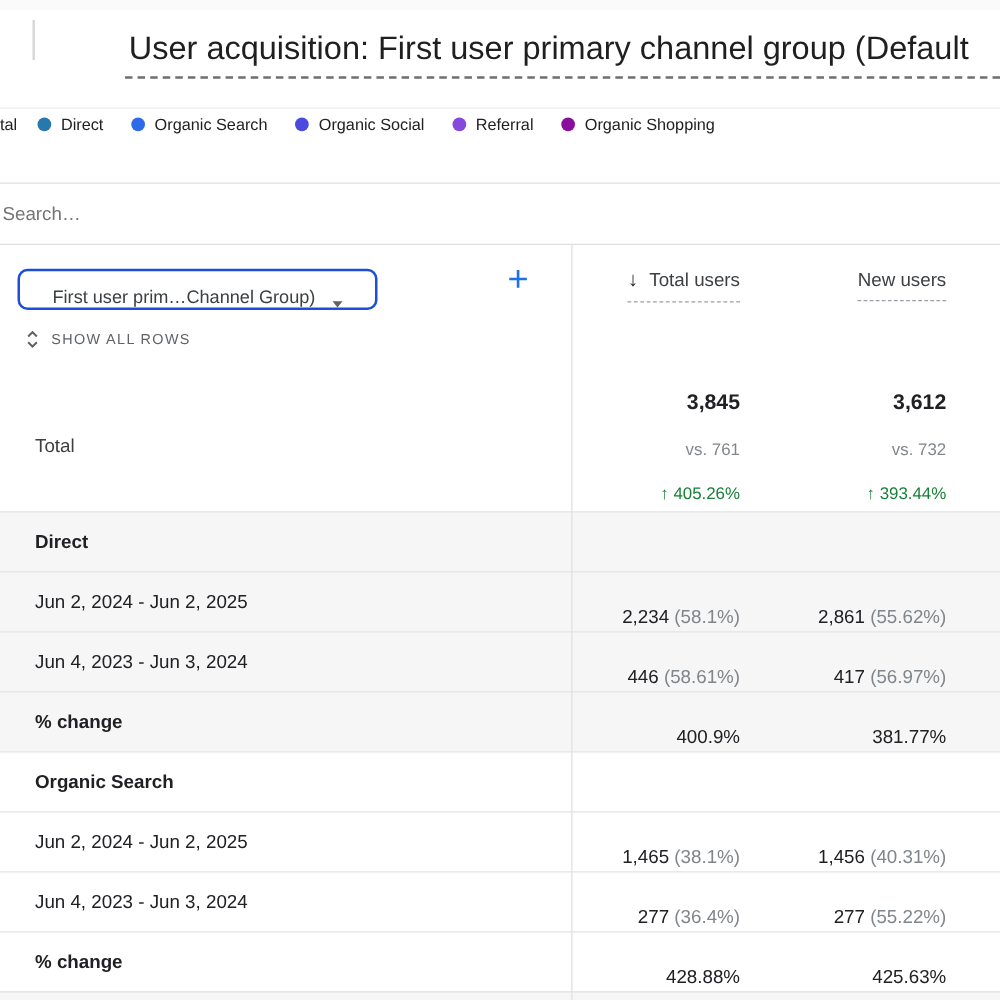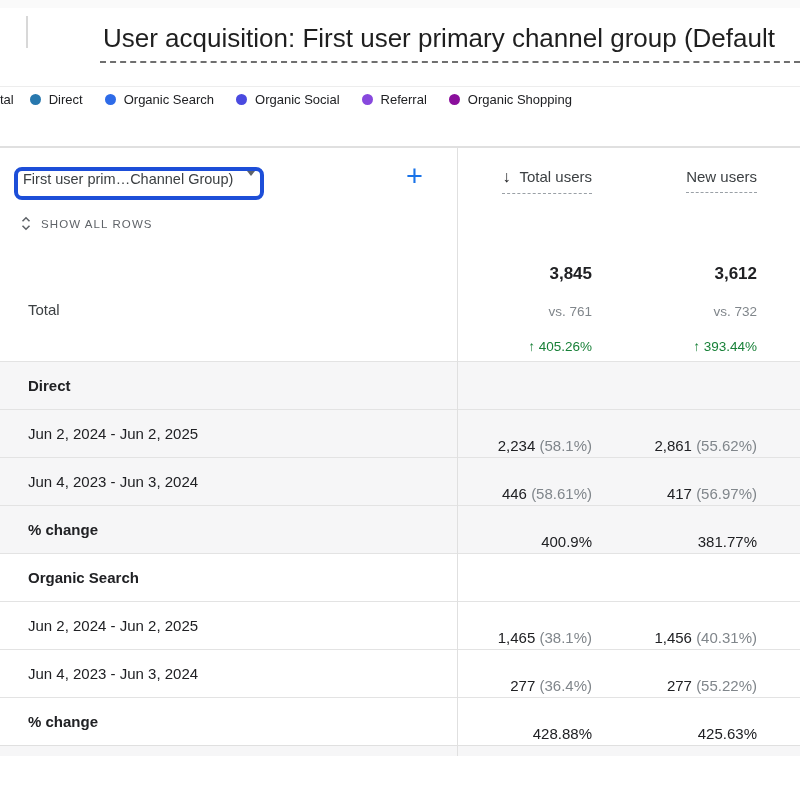--- a/index.html
+++ b/index.html
@@ -30,22 +30,22 @@
   .search-row { height:48px; display:flex; align-items:center; }
   .search-input { border:none; outline:none; width:100%; font-size:15px; color:#3c4043;
                   padding-left:2px; font-family:"Liberation Sans", sans-serif; background:transparent; }
   .search-input::placeholder { color:#757575; }
 
   
   .main { position:relative; height:608px; }
   .v-divider { position:absolute; left:457px; top:0; bottom:0; width:1px; background:#e0e0e0; z-index:5; }
 
   .controls { position:relative; height:108px; }
-  .dim-pill { position:absolute; left:14px; top:19px; height:33px; display:flex; align-items:flex-start;
-              border:4px solid #1d4ed8; border-radius:8px; padding:0 5px; cursor:pointer; background:#fff; }
+  .dim-pill { position:absolute; left:14px; top:19px; height:33px; display:flex; align-items:flex-end;
+              border:2px solid #1d4ed8; border-radius:8px; padding:0 26px; cursor:pointer; background:#fff; }
   .dim-pill-label { font-size:14.5px; color:#3c4043; white-space:nowrap; }
   .caret-down { width:0; height:0; border-left:4.5px solid transparent; border-right:4.5px solid transparent;
                 border-top:5.5px solid #5f6368; margin-left:14px; }
   .add-btn { position:absolute; left:406px; top:12px; font-size:29px; font-weight:300;
              color:#1a73e8; cursor:pointer; line-height:33px; }
   .show-all { position:absolute; left:20px; top:68px; display:flex; align-items:center; cursor:pointer; }
   .show-all-label { font-size:11.5px; letter-spacing:1.1px; color:#5f6368; font-weight:500; margin-left:9px; }
 
   .col-head { position:absolute; top:20px; display:flex; align-items:baseline;
               font-size:15px; color:#3c4043; padding-bottom:7px;
@@ -111,20 +111,23 @@
     </div>
     <div class="legend-item">
       <span class="dot" style="background: rgb(138, 15, 156);"></span>
       <span>Organic Shopping</span>
     </div>
   </div>
 
   <div class="spacer"></div>
   <div class="rule"></div>
 
+  <div class="search-row">
+    <input class="search-input" type="text" placeholder="Search…" style="">
+  </div>
   <div class="rule"></div>
 
   <div class="main">
     <div class="v-divider"></div>
 
     <div class="controls">
       <div class="dim-pill">
         <span class="dim-pill-label">First user prim…Channel Group)</span>
         <span class="caret-down"></span>
       </div>

